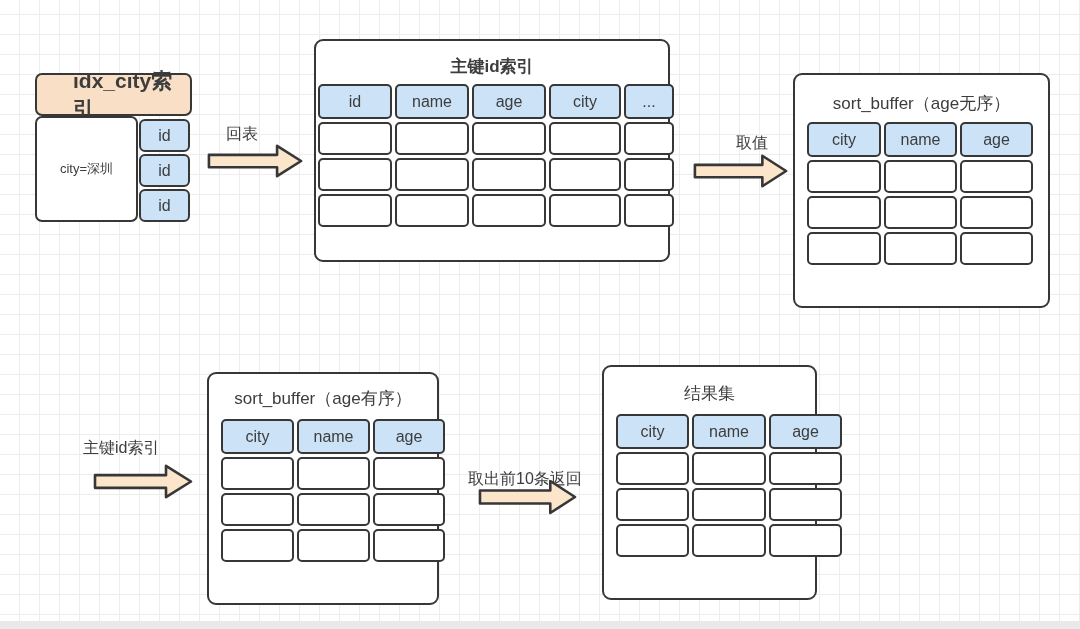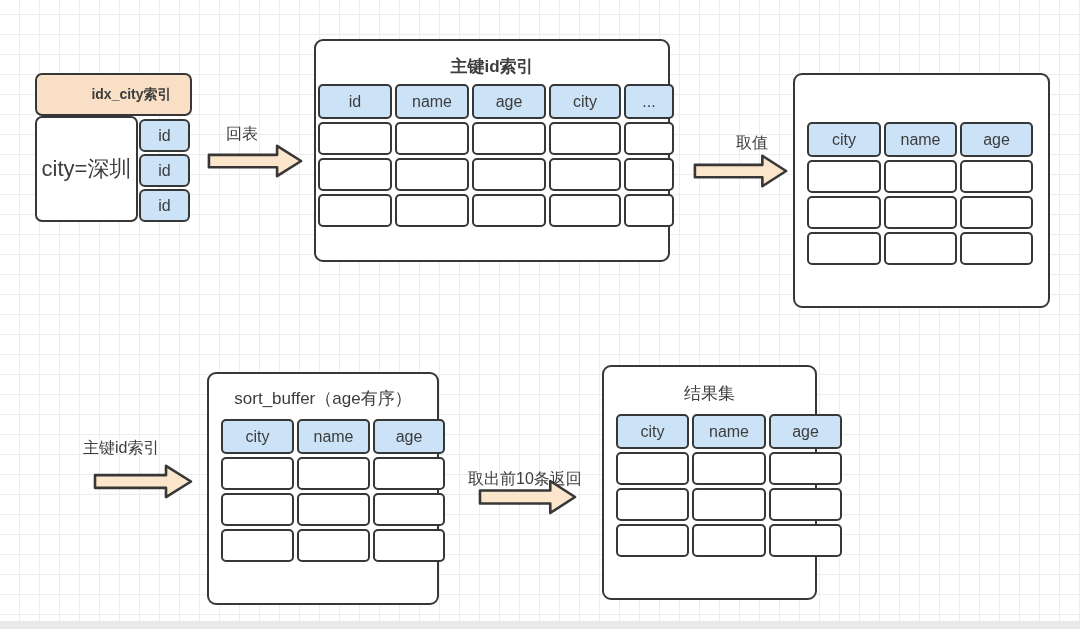--- a/index.html
+++ b/index.html
@@ -27,25 +27,25 @@
   .tgrid{position:absolute;display:grid;gap:3px;}
   .cell{
     box-sizing:border-box;border:2.5px solid #373737;border-radius:5px;
     background:#ffffff;display:flex;align-items:center;justify-content:center;
     font-size:16px;
   }
   .hcell{background:#cbe2f7;}
   .peach{
     background:#f8dfc5;border:2.5px solid #373737;border-radius:7px;
     display:flex;align-items:center;justify-content:center;
-    font-size:14px;font-weight:bold;padding-left:36px;
+    font-size:21px;font-weight:bold;padding-left:36px;
   }
   .whitebox{
     background:#ffffff;border:2.5px solid #373737;border-radius:7px;
-    display:flex;align-items:center;justify-content:center;font-size:22px;
+    display:flex;align-items:center;justify-content:center;font-size:13px;
   }
   .idcell{
     background:#cbe2f7;border:2.5px solid #373737;border-radius:6px;
     display:flex;align-items:center;justify-content:center;font-size:16px;
   }
   .arrow-label{position:absolute;font-size:16px;white-space:nowrap;}
   .arrow-svg{position:absolute;overflow:visible;}
   .bottom-strip{position:absolute;left:0;right:0;bottom:0;height:8px;background:#e9e9e9;}
 </style>
 </head>
@@ -89,20 +89,21 @@
       <div class="cell"></div>
     </div>
   </div>
 
   <div class="arrow-label" style="left:736px;top:133px">取值</div>
   <svg class="arrow-svg" style="left:693px;top:152px" width="95" height="38" viewBox="0 0 100 40" preserveAspectRatio="none">
     <polygon points="2,13.5 73,13.5 73,4 98,20 73,36 73,26.5 2,26.5" fill="#fbe5cb" stroke="#373737" stroke-width="2.6" stroke-linejoin="round" vector-effect="non-scaling-stroke"></polygon>
   </svg>
 
   <div class="outer-box" style="left:793px;top:73px;width:257px;height:235px">
+    <div class="table-title" style="top:17px">sort_buffer（age无序）</div>
     <div class="tgrid" style="left:12px;top:47px;grid-template-columns:74px 73px 73px;grid-template-rows:35px 33px 33px 33px">
       <div class="cell hcell">city</div>
       <div class="cell hcell">name</div>
       <div class="cell hcell">age</div>
       <div class="cell"></div>
       <div class="cell"></div>
       <div class="cell"></div>
       <div class="cell"></div>
       <div class="cell"></div>
       <div class="cell"></div>

